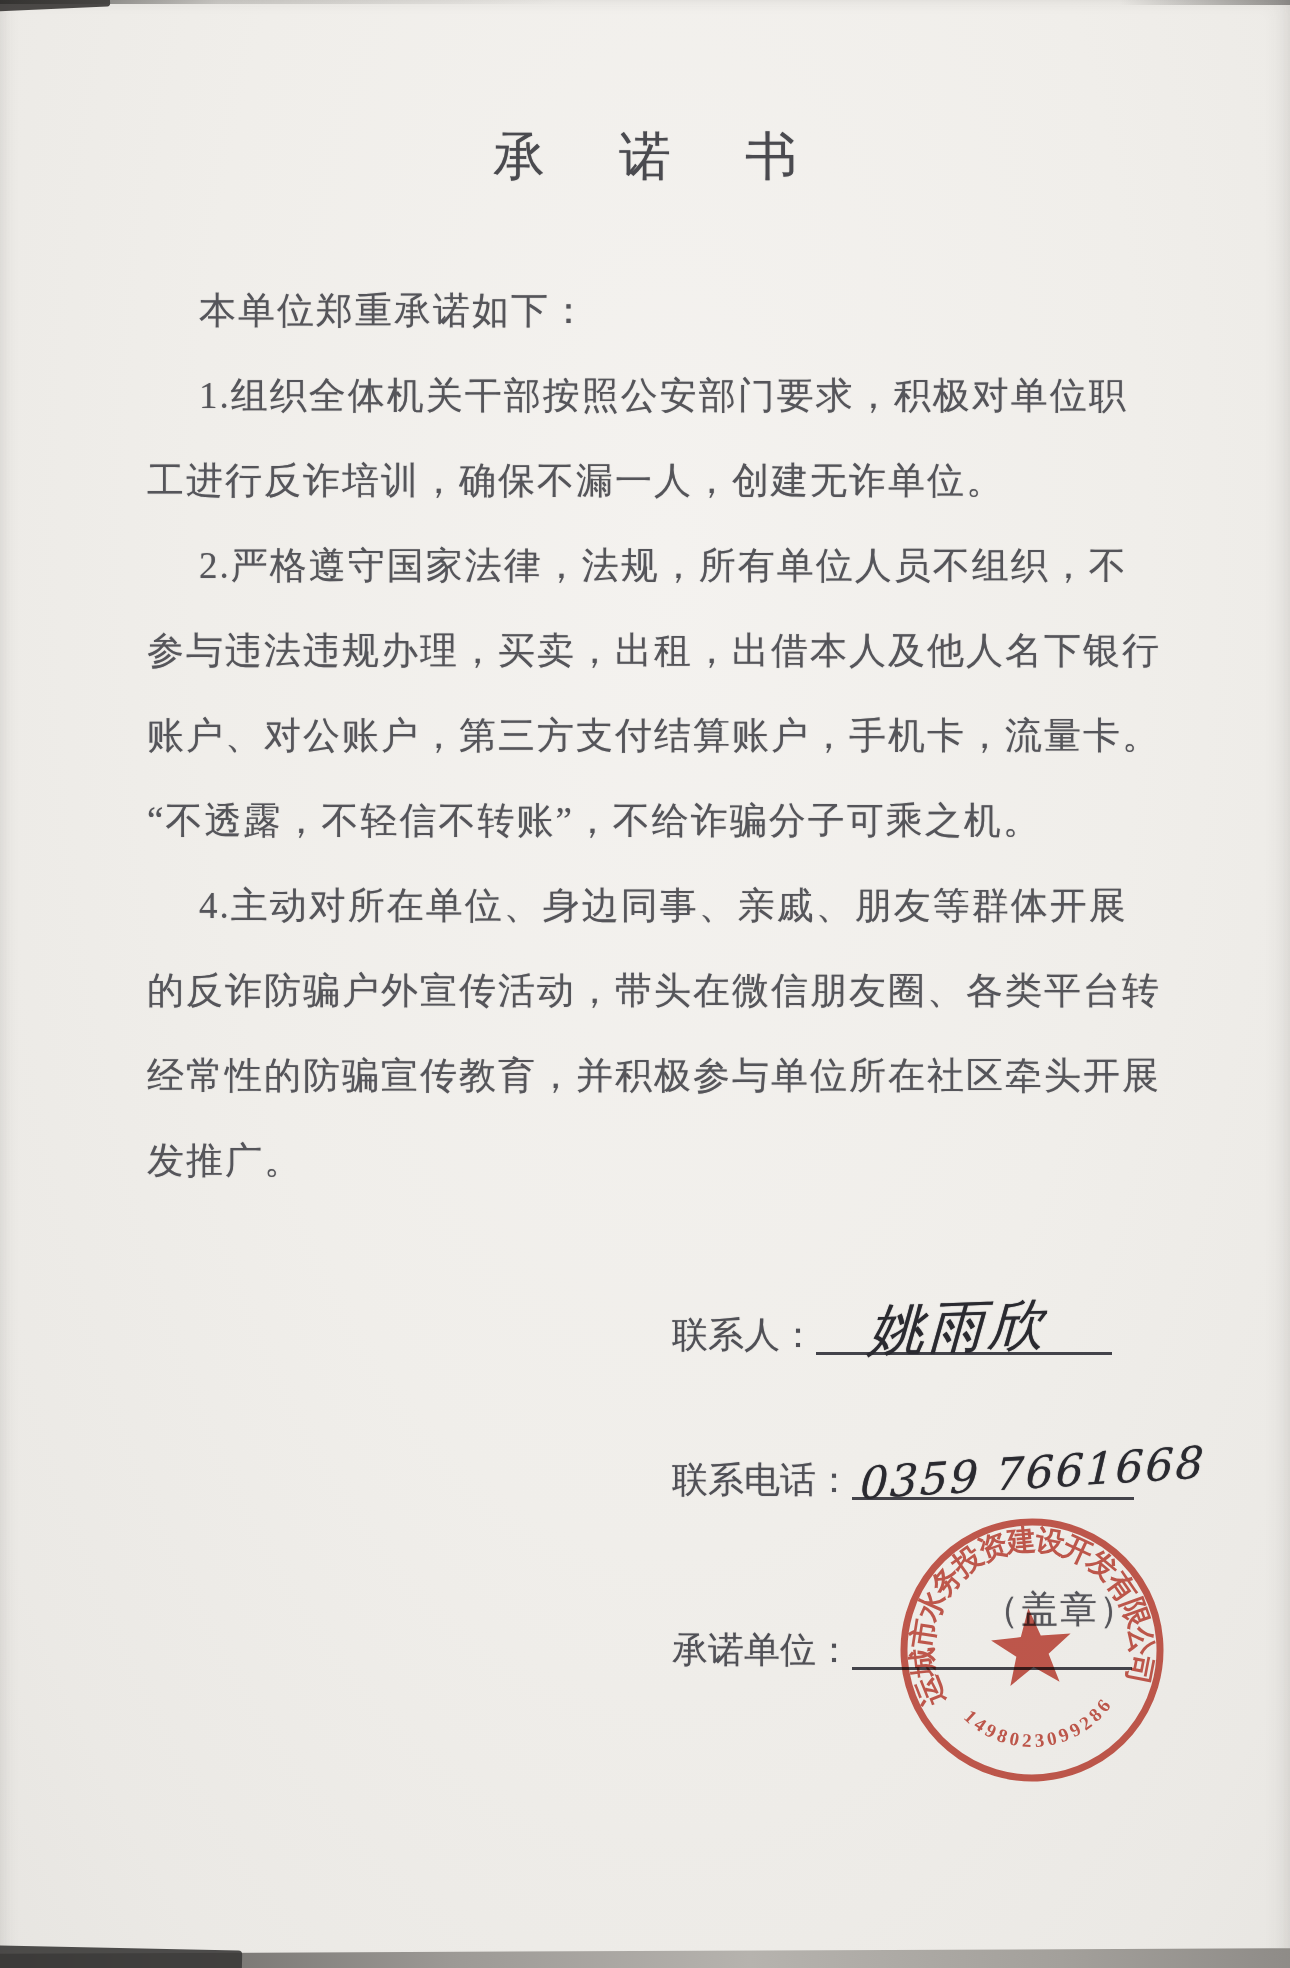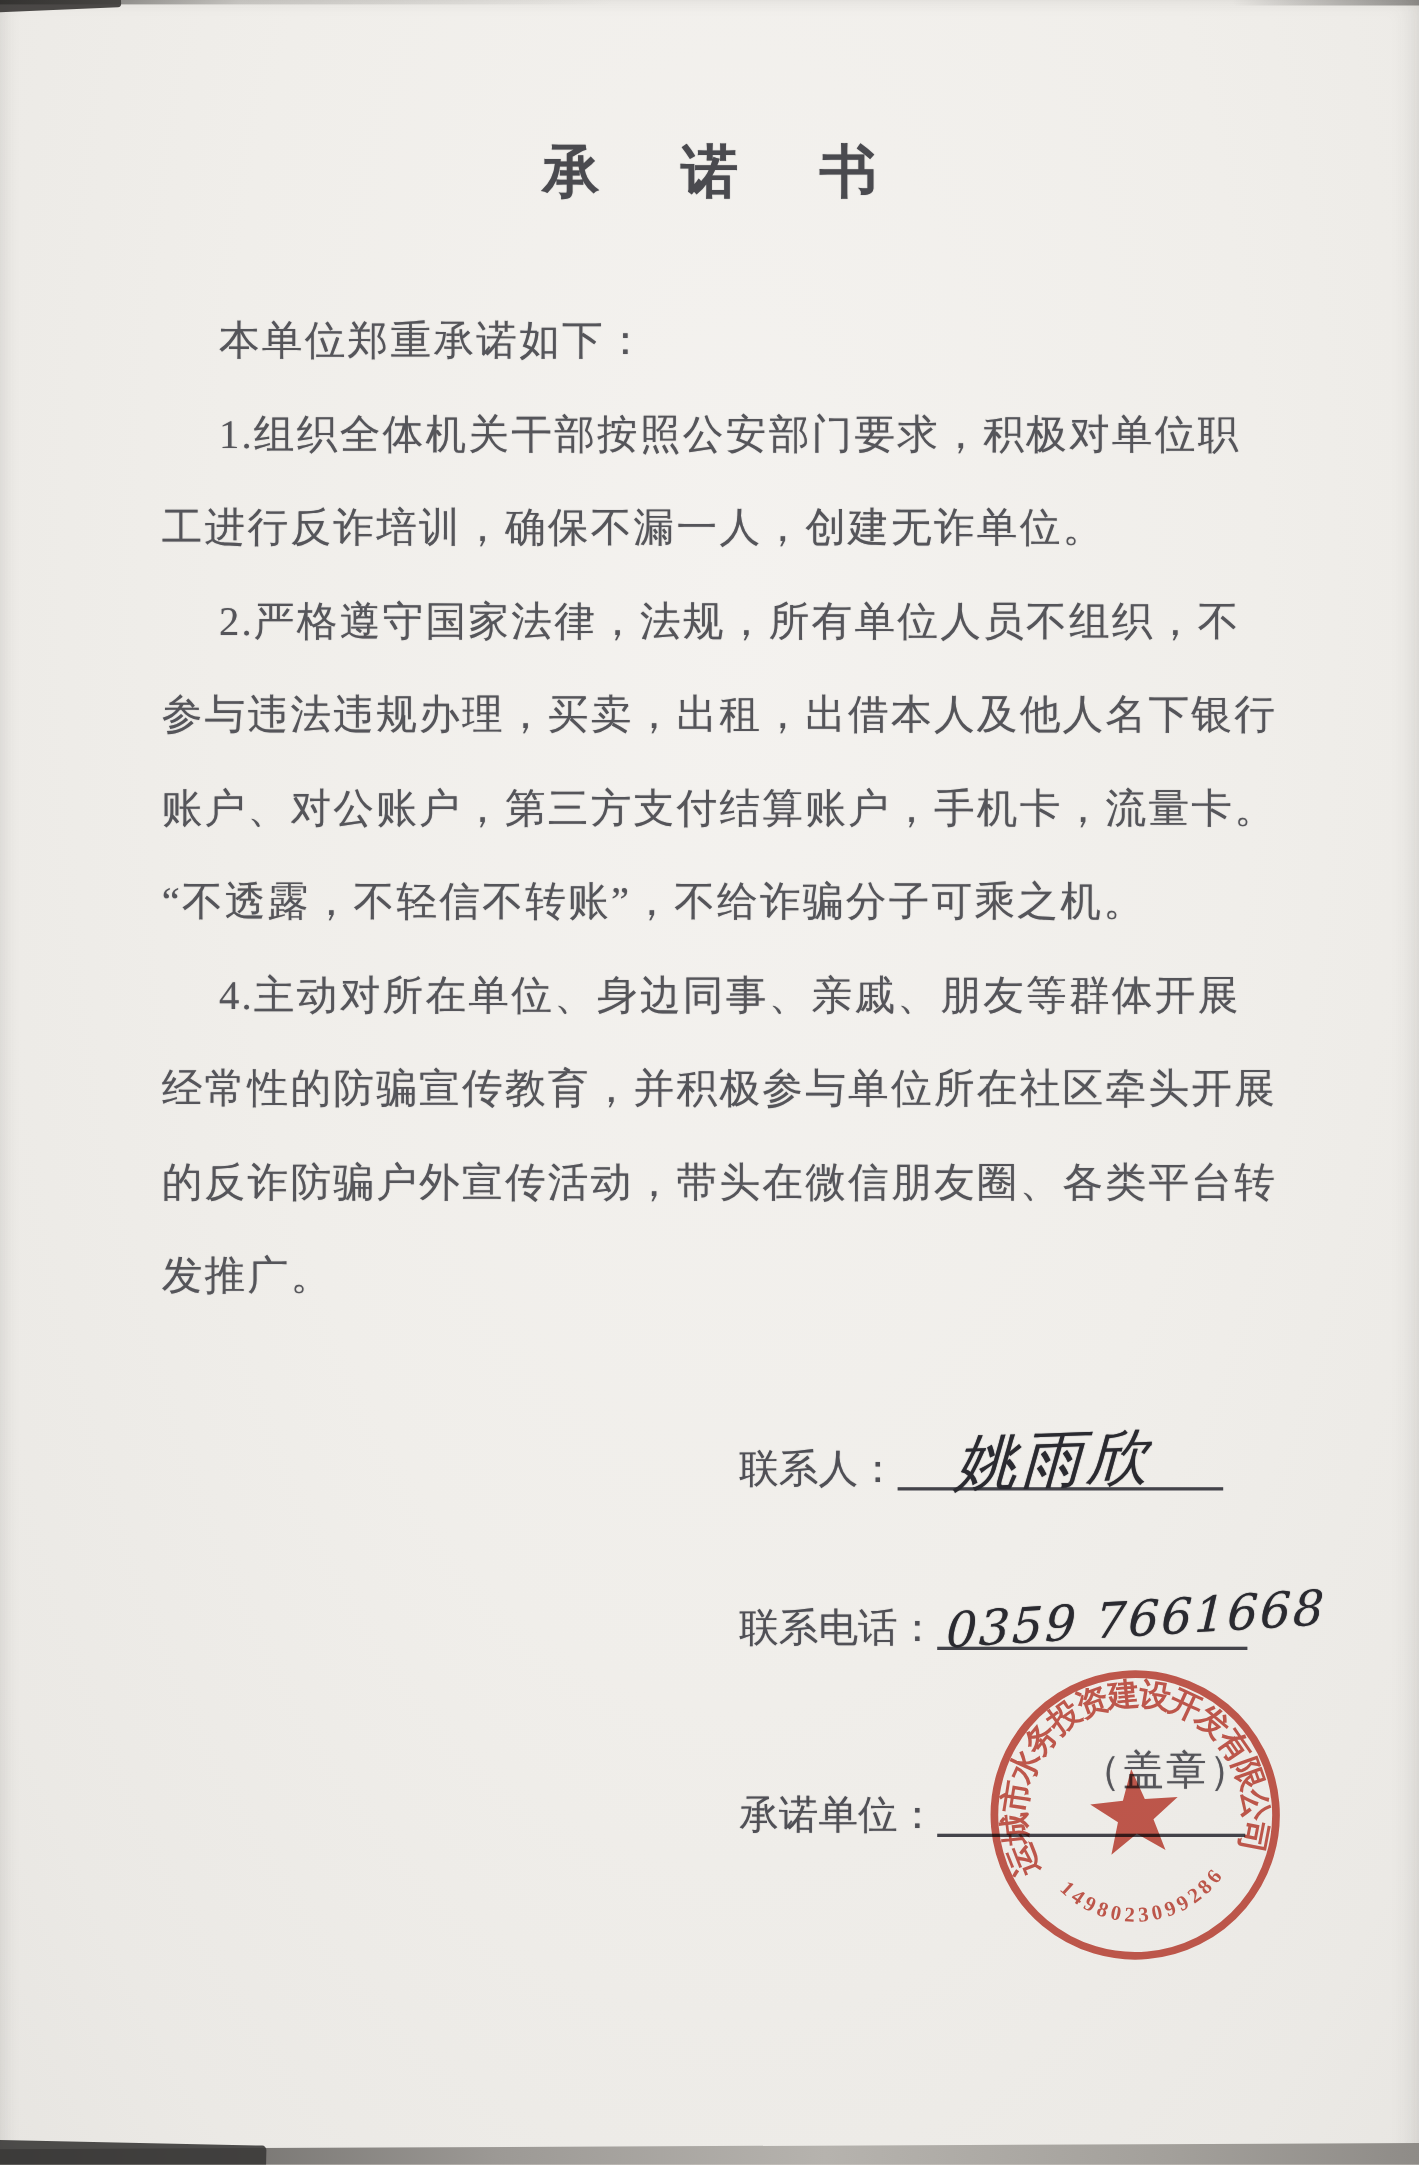--- a/index.html
+++ b/index.html
@@ -36,21 +36,21 @@
   }
   .edge-bottom-left {
     position:absolute; bottom:-6px; left:-8px; width:250px; height:26px;
     background:#3b3a38; transform:rotate(1.2deg); border-radius:4px; opacity:.9;
   }
 
   
   .title {
     position:absolute; top:122px; left:135px; width:1020px;
     text-align:center;
-    font-size:52px; font-weight:bold; color:#4a4a4f;
+    font-size:52px; font-weight:normal; color:#4a4a4f;
     letter-spacing:74px; text-indent:74px;
     text-shadow:0 0 1px rgba(74,74,79,.55);
   }
 
   
   .body-text {
     position:absolute; top:268px; left:147px; width:1014px;
     font-size:37px; line-height:85px; letter-spacing:2px;
     color:#55555a;
     text-shadow:0 0 1px rgba(85,85,90,.5);
@@ -125,22 +125,22 @@
 
   <div class="body-text">
     <div class="line indent">本单位郑重承诺如下：</div>
     <div class="line indent">1.组织全体机关干部按照公安部门要求，积极对单位职</div>
     <div class="line">工进行反诈培训，确保不漏一人，创建无诈单位。</div>
     <div class="line indent">2.严格遵守国家法律，法规，所有单位人员不组织，不</div>
     <div class="line">参与违法违规办理，买卖，出租，出借本人及他人名下银行</div>
     <div class="line">账户、对公账户，第三方支付结算账户，手机卡，流量卡。</div>
     <div class="line">“不透露，不轻信不转账”，不给诈骗分子可乘之机。</div>
     <div class="line indent">4.主动对所在单位、身边同事、亲戚、朋友等群体开展</div>
+    <div class="line">的反诈防骗户外宣传活动，带头在微信朋友圈、各类平台转</div>
     <div class="line">经常性的防骗宣传教育，并积极参与单位所在社区牵头开展</div>
-    <div class="line">的反诈防骗户外宣传活动，带头在微信朋友圈、各类平台转</div>
     <div class="line">发推广。</div>
   </div>
 
   <div class="contact-row row-person">
     <span class="c-label">联系人：</span>
     <span class="c-underline u-person">
       <span class="handwriting-name">姚雨欣</span>
     </span>
   </div>
 

